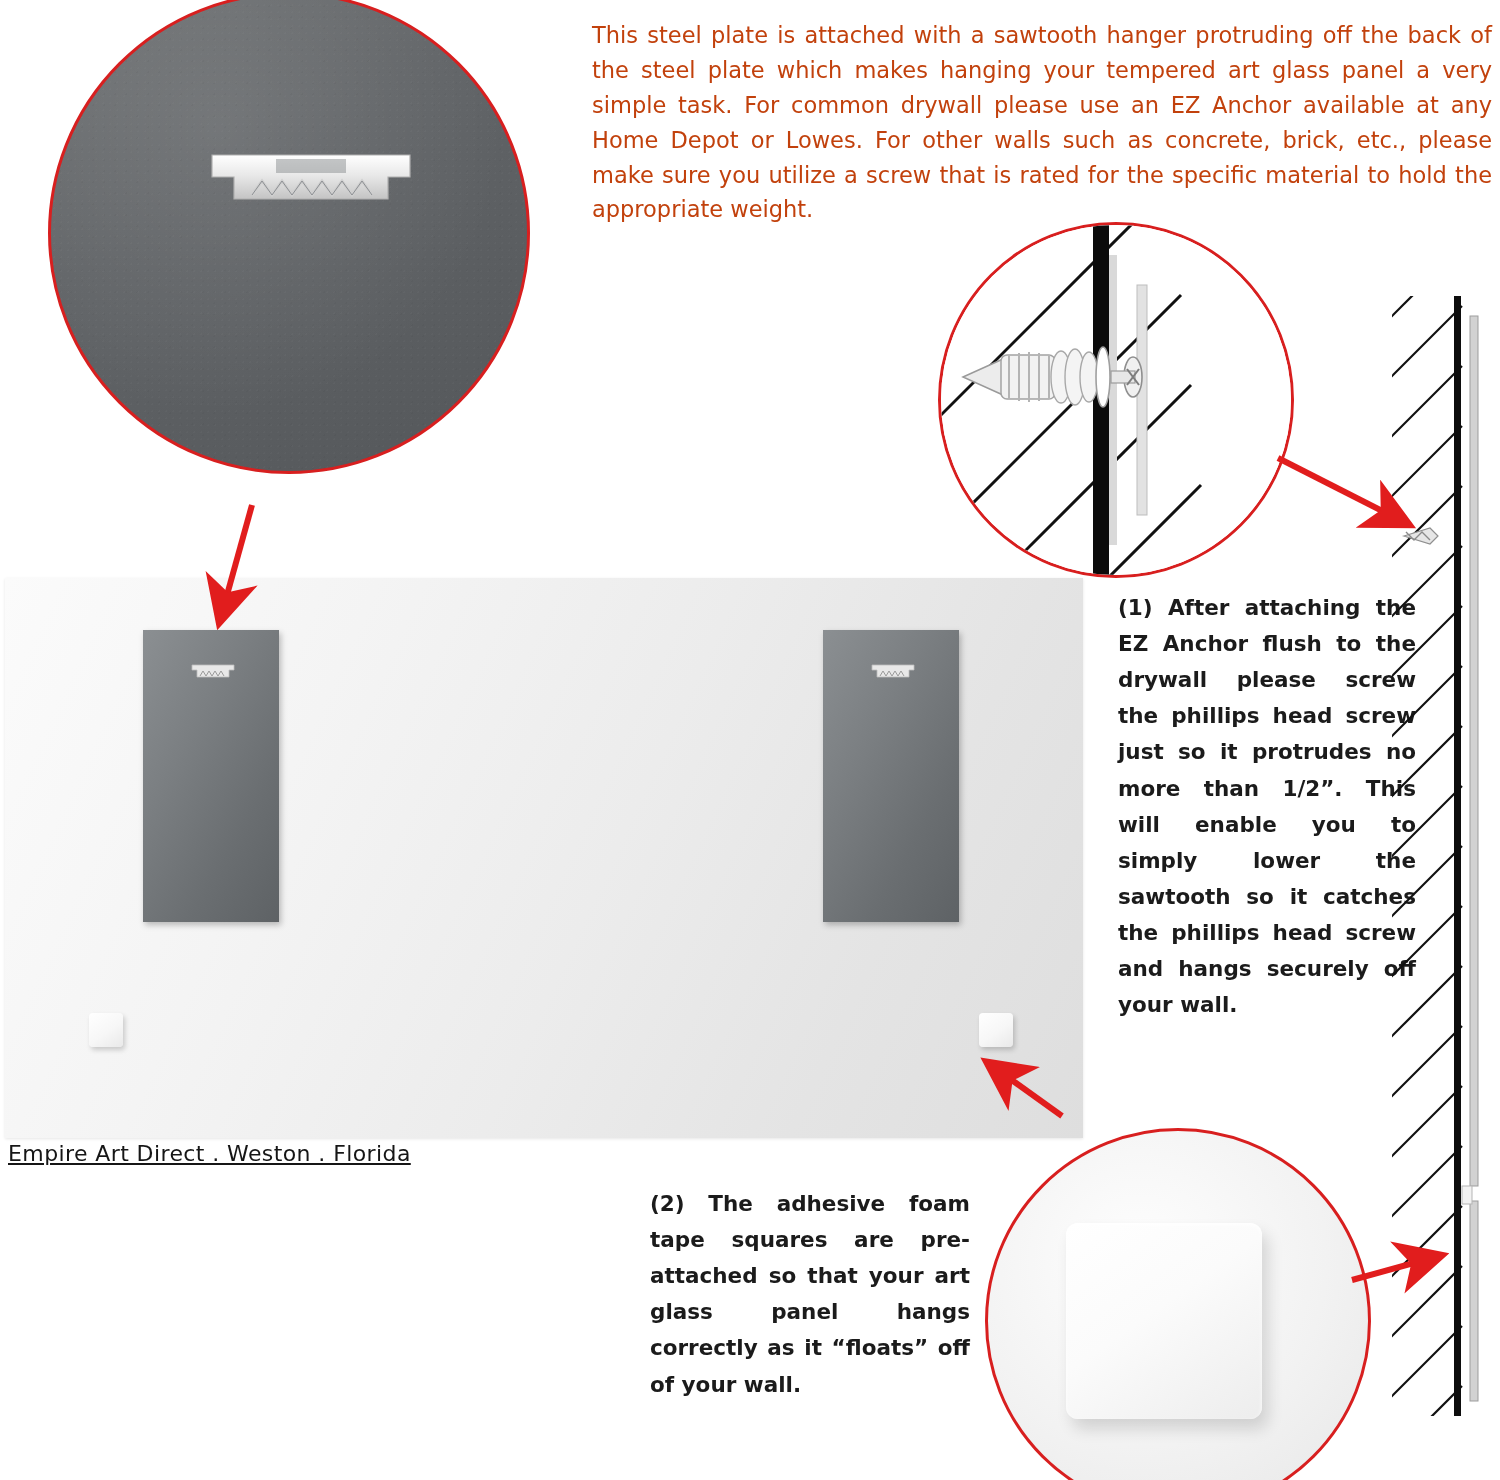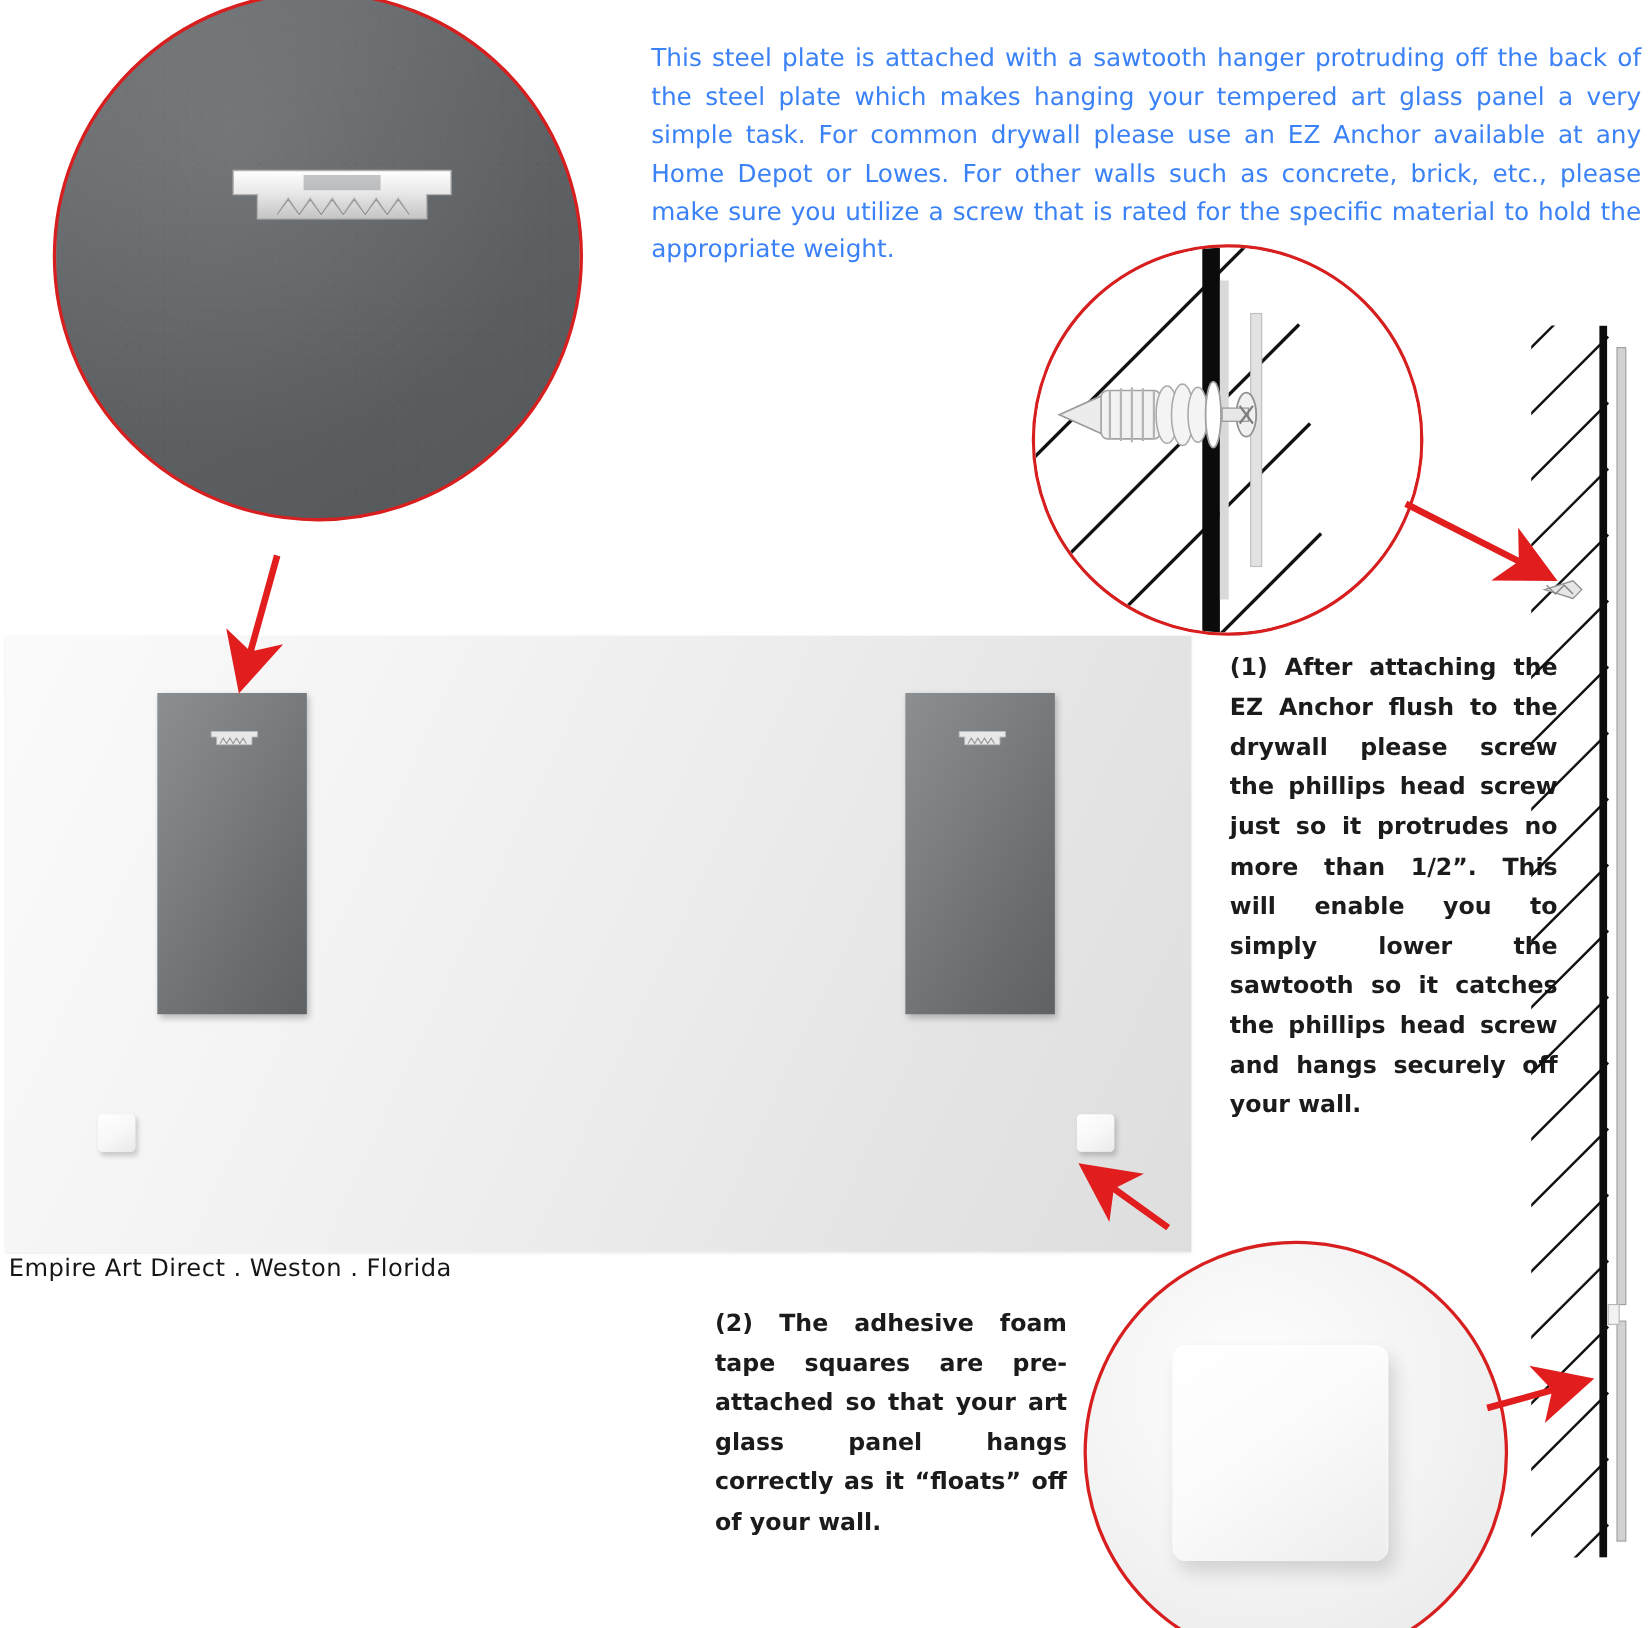--- a/index.html
+++ b/index.html
@@ -15,25 +15,25 @@
     width: 1500px;
     height: 1480px;
     overflow: hidden;
     background: #ffffff;
   }
 
   
   .intro-text {
     position: absolute;
     left: 592px;
-    top: 36px;
+    top: 18px;
     width: 900px;
     font-size: 22.5px;
     line-height: 1.55;
-    color: #3b82f6;
+    color: #c2410c;
     text-align: justify;
     font-family: "DejaVu Sans", sans-serif;
   }
 
   
   .detail-circle {
     position: absolute;
     border-radius: 50%;
     border: 3px solid #d81f1f;
     overflow: hidden;
@@ -135,20 +135,21 @@
   #foam-small-right { left: 974px; top: 435px; }
 
   .brand-caption {
     position: absolute;
     left: 8px;
     top: 1141px;
     font-size: 22px;
     color: #161616;
     letter-spacing: 0.4px;
     font-family: "DejaVu Sans", sans-serif;
+    text-decoration: underline;
   }
 
   
   .step-text {
     position: absolute;
     color: #1b1b1b;
     font-size: 21.5px;
     line-height: 1.68;
     text-align: justify;
     font-weight: bold;

